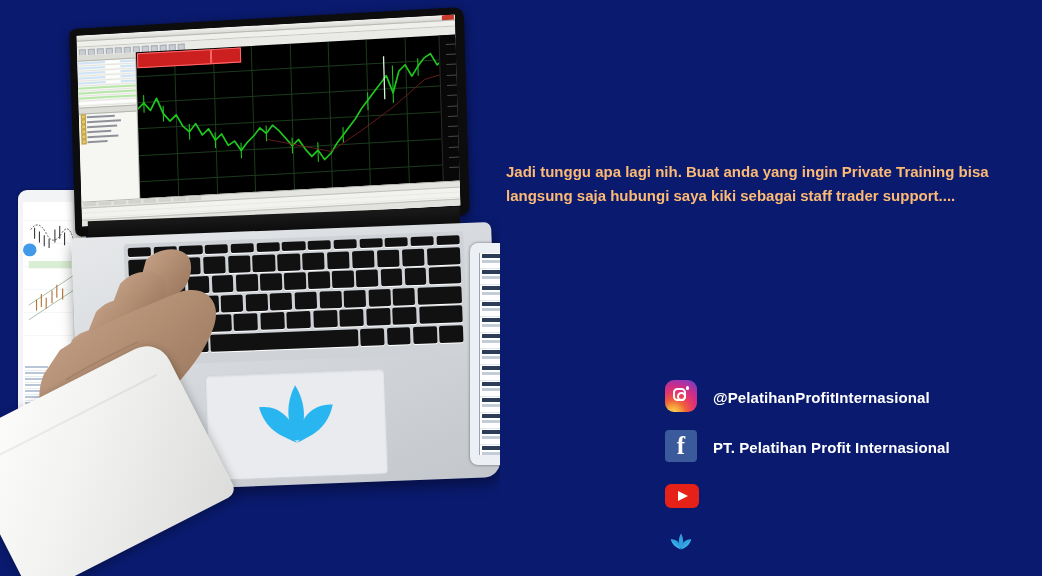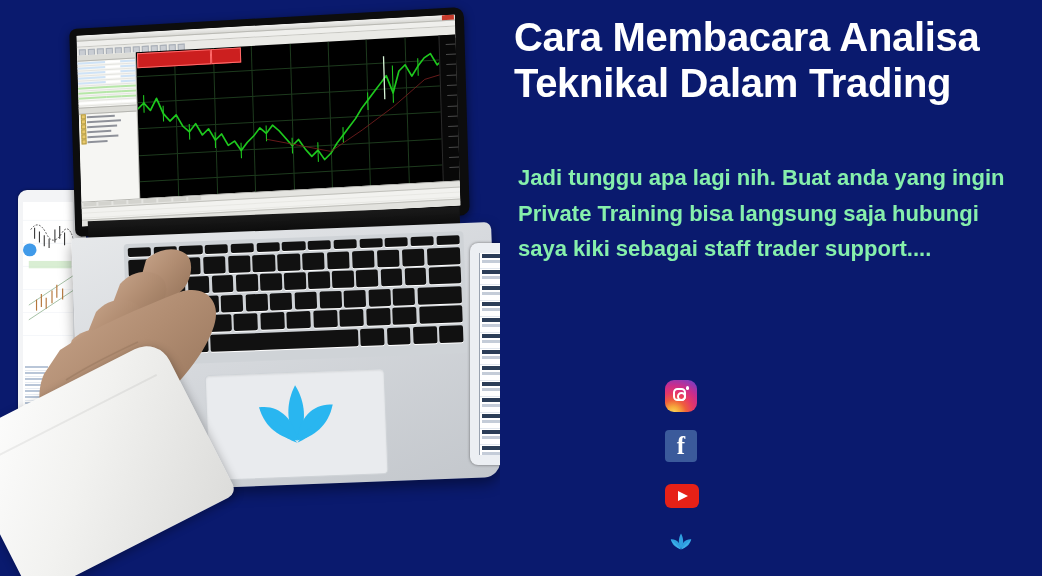--- a/index.html
+++ b/index.html
@@ -130,22 +130,22 @@
 
   
   .right{position:absolute;left:500px;top:0;width:542px;height:576px;}
 
   .title{
     position:absolute;left:14px;top:14px;width:515px;
     color:#ffffff;font-size:40px;font-weight:bold;line-height:1.16;
     letter-spacing:-.3px;
   }
   .subtitle{
-    position:absolute;left:18px;top:160px;width:505px;
-    color:#86efac;font-size:22px;font-weight:bold;line-height:1.62;
+    position:absolute;left:6px;top:160px;width:505px;
+    color:#fdba74;font-size:15px;font-weight:bold;line-height:1.62;
   }
 
   .socials{position:absolute;left:165px;top:372px;width:380px;}
   .social-row{display:flex;align-items:center;height:50px;}
   .social-icon{width:34px;height:34px;flex:0 0 34px;margin-right:14px;position:relative;}
   .social-label{color:#ffffff;font-size:15px;font-weight:bold;letter-spacing:.1px;white-space:nowrap;}
 
   
   .ig{
     width:32px;height:32px;border-radius:9px;
@@ -622,40 +622,41 @@
           <path d="M66 150 C88 136 112 124 138 112"></path>
           <path d="M96 200 C116 186 138 172 160 160"></path>
         </g>
       </svg>
       <div class="cuff"></div>
     </div>
   </div>
 
   <div class="right">
 
-    <div class="title">Cara Membacara Analisa Teknikal Dalam Trading</div>
 
     <div class="subtitle">Jadi tunggu apa lagi nih. Buat anda yang ingin Private Training bisa langsung saja hubungi saya kiki sebagai staff trader support....</div>
 
     <div class="socials">
 
       <div class="social-row">
         <div class="social-icon">
           <div class="ig">
               <div class="ig-in"></div>
             </div>
         </div>
+        <div class="social-label">@PelatihanProfitInternasional</div>
       </div>
 
       <div class="social-row">
         <div class="social-icon">
           <div class="fb">
               <span class="fb-f">f</span>
             </div>
         </div>
+        <div class="social-label">PT. Pelatihan Profit Internasional</div>
       </div>
 
       <div class="social-row">
         <div class="social-icon">
           <div class="yt"></div>
         </div>
       </div>
 
       <div class="social-row">
         <div class="social-icon">

